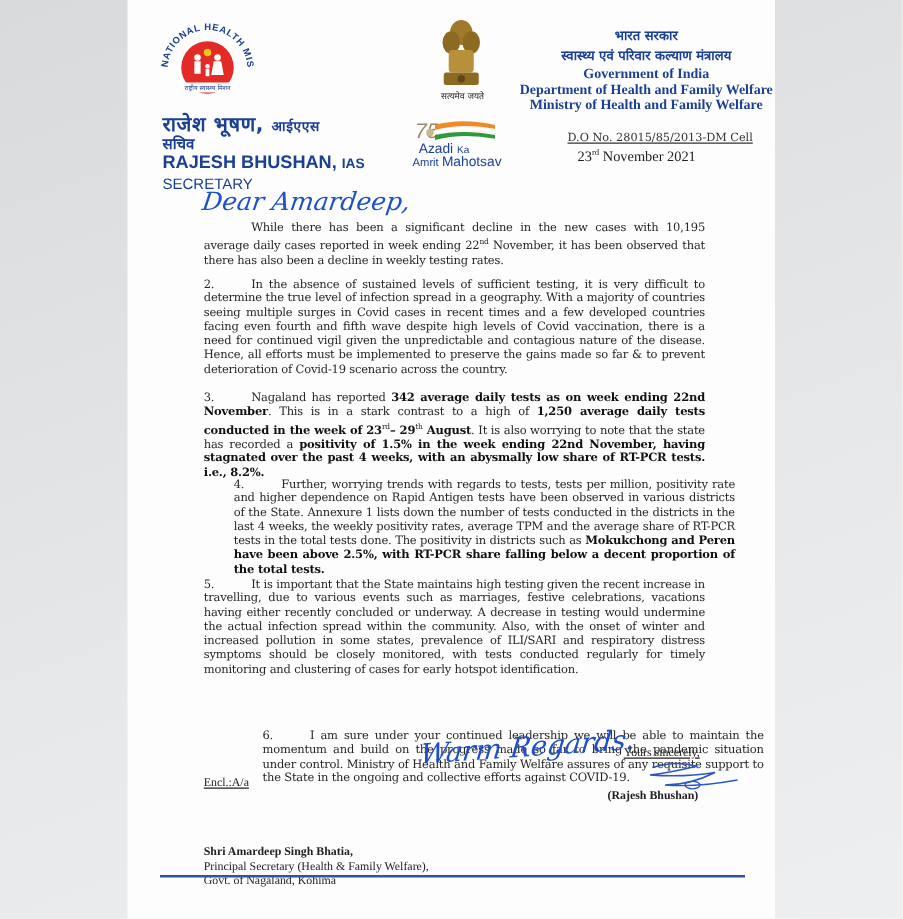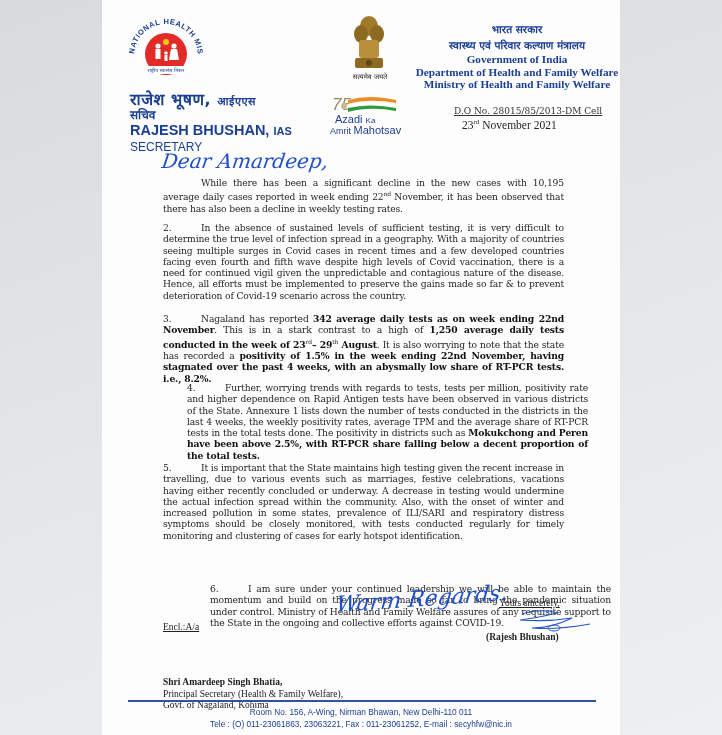--- a/index.html
+++ b/index.html
@@ -153,17 +153,13 @@
 
   <div class="abs encl">Encl.:A/a</div>
 
   <div class="abs addr">
     <div class="name">Shri Amardeep Singh Bhatia,</div>
     <div>Principal Secretary (Health &amp; Family Welfare),</div>
     <div>Govt. of Nagaland, Kohima</div>
   </div>
 
   <div class="abs footer-line"></div>
-  <div class="abs footer">
-    <div>Room No. 156, A-Wing, Nirman Bhawan, New Delhi-110 011</div>
-    <div>Tele : (O) 011-23061863, 23063221, Fax : 011-23061252, E-mail : secyhfw@nic.in</div>
-  </div>
 </div>
 
 </body></html>

